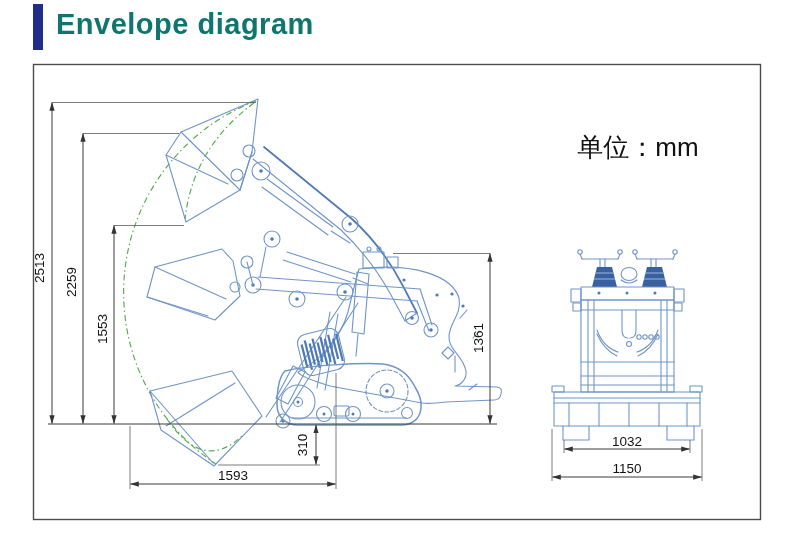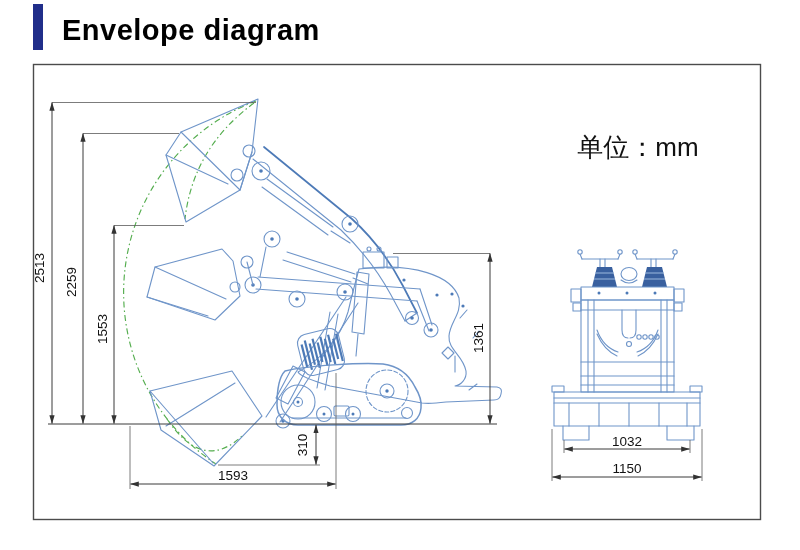--- a/index.html
+++ b/index.html
@@ -1,20 +1,20 @@
 <!DOCTYPE html>
 <html><head>
 <meta charset="utf-8">
 <style>
   html,body{margin:0;padding:0;background:#ffffff;}
   .page{position:relative;width:800px;height:550px;background:#fff;overflow:hidden;
         font-family:"Liberation Sans",sans-serif;}
   .accent-bar{position:absolute;left:33px;top:4px;width:10px;height:46px;background:#202e8a;}
-  .page-title{position:absolute;left:56px;top:8px;margin:6px;font-weight:bold;font-size:29px;
-        color:#000000;letter-spacing:.5px;font-family:"Liberation Sans",sans-serif;}
+  .page-title{position:absolute;left:56px;top:8px;margin:0;font-weight:bold;font-size:29px;
+        color:#0f766e;letter-spacing:.5px;font-family:"Liberation Sans",sans-serif;}
   svg.canvas{position:absolute;left:0;top:0;}
   svg text{font-family:"Liberation Sans",sans-serif;fill:#111;}
   .dimtxt{font-size:13.5px;}
   .unittxt{font-size:26px;font-weight:500;}
   .blue{stroke:#6f95c9;fill:none;stroke-width:1.1;stroke-linejoin:round;stroke-linecap:round;}
   .blued{stroke:#4d7ab7;fill:none;stroke-width:1.7;stroke-linejoin:round;stroke-linecap:round;}
   .dim{stroke:#3a3a3a;fill:none;stroke-width:1;}
   .ext{stroke:#5a5a5a;fill:none;stroke-width:.8;}
   .grn{stroke:#54ad4e;fill:none;stroke-width:1.15;stroke-dasharray:6 3 1.5 3;}
   .dot{fill:#4d7ab7;stroke:none;}

